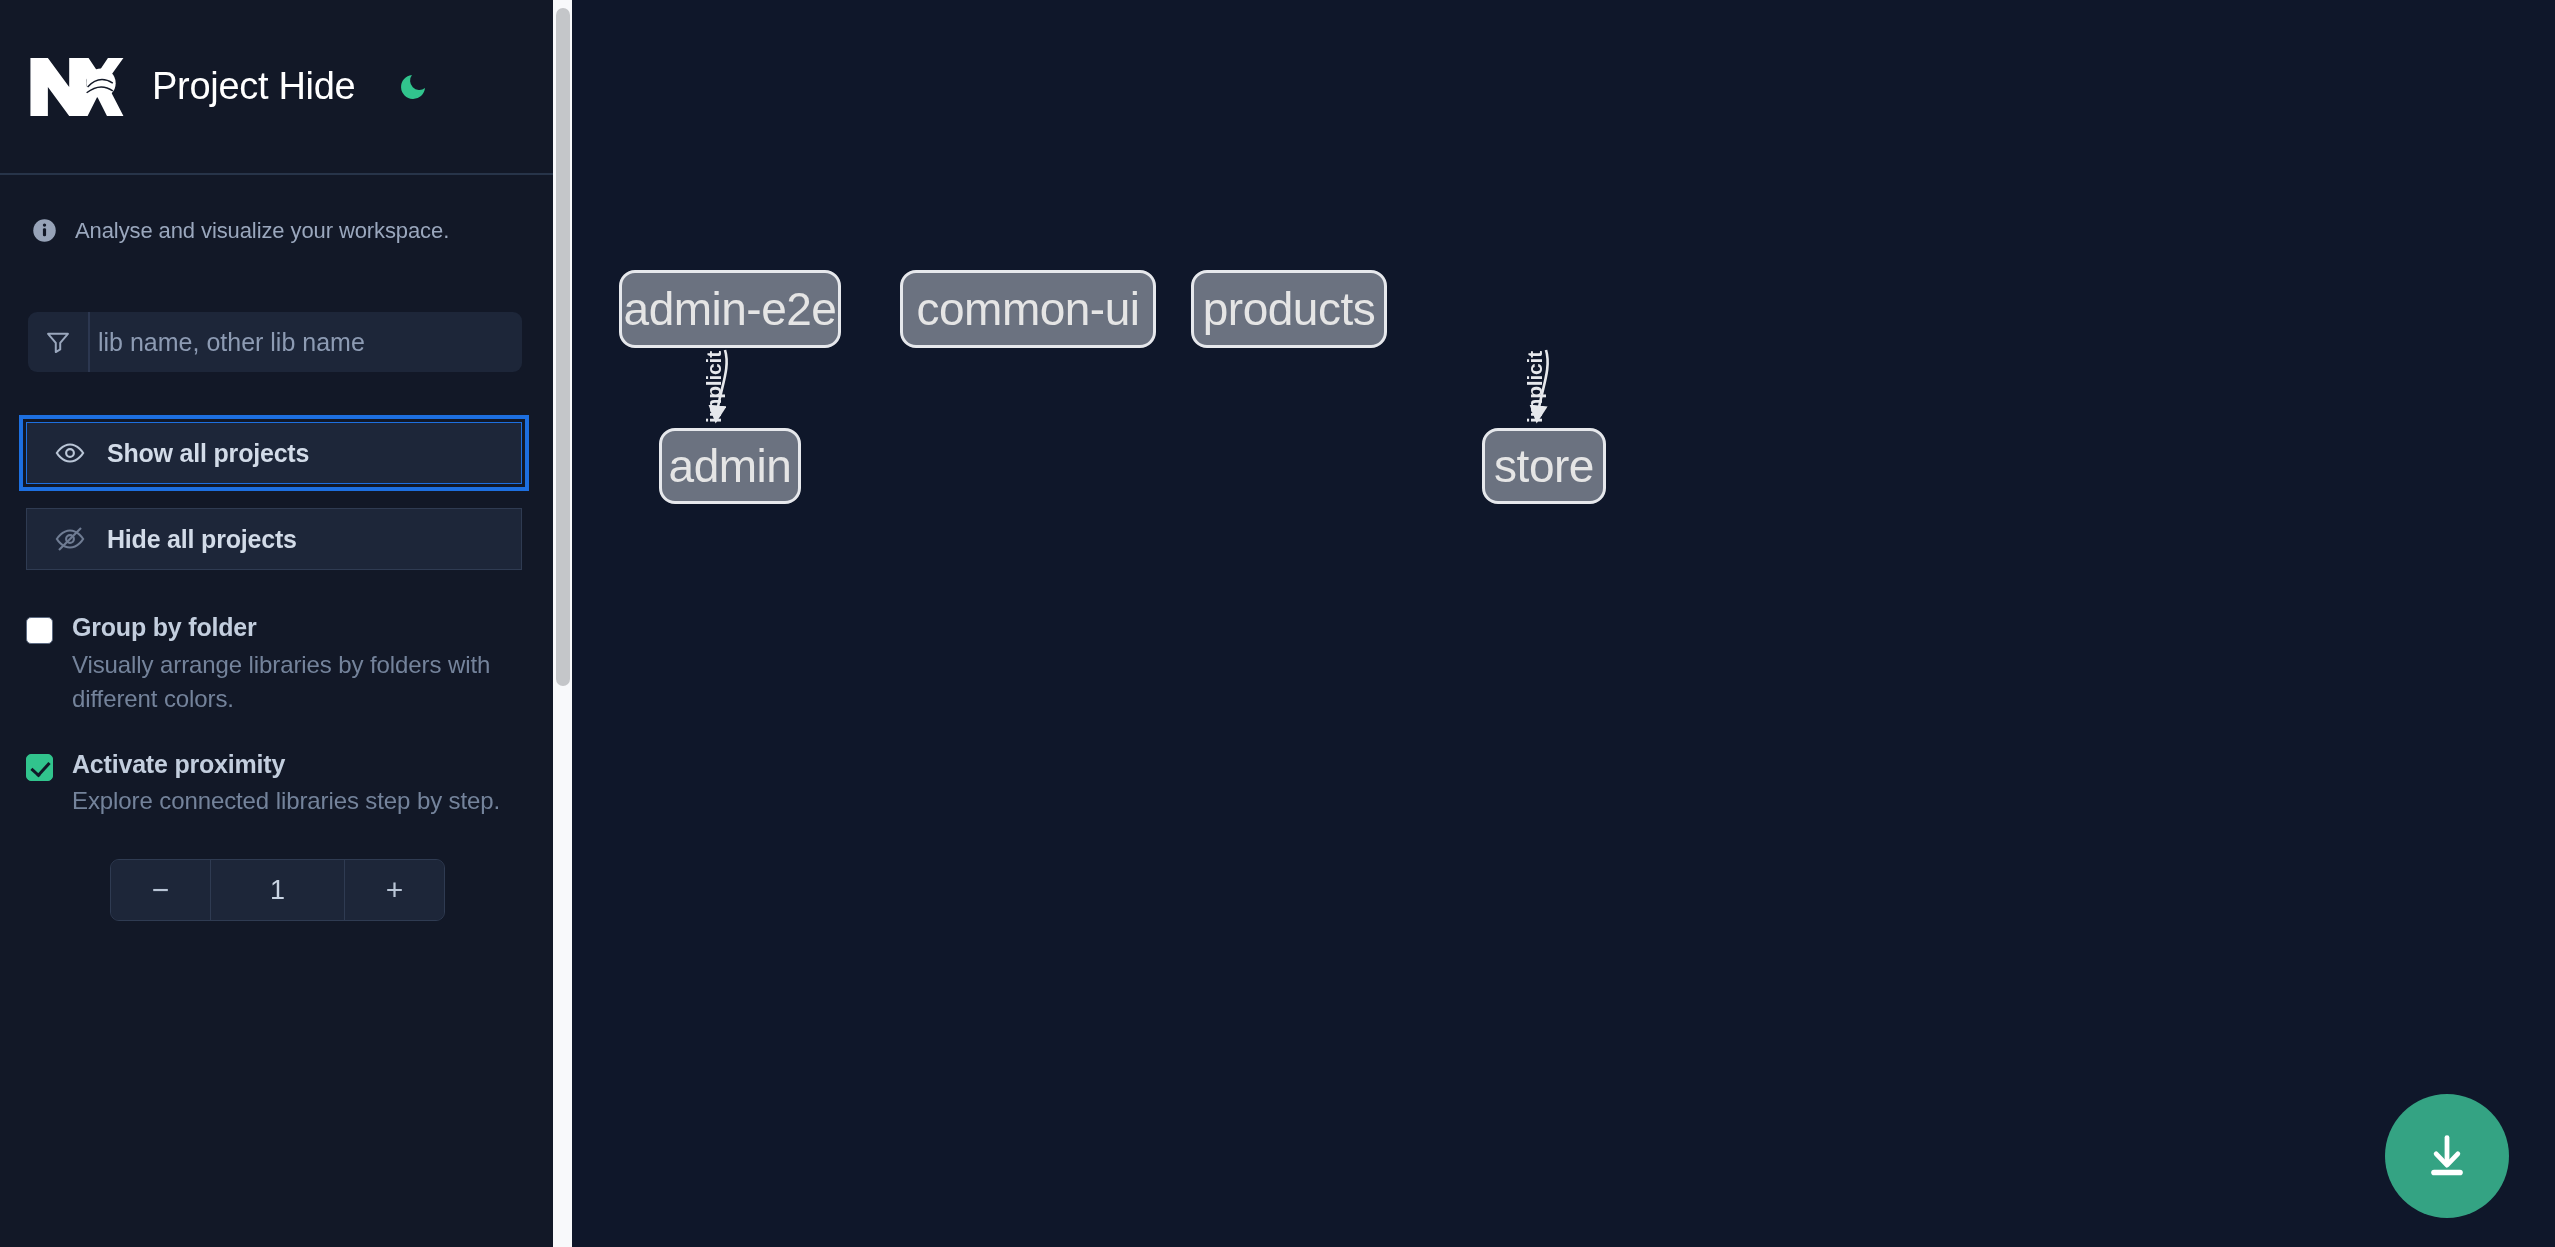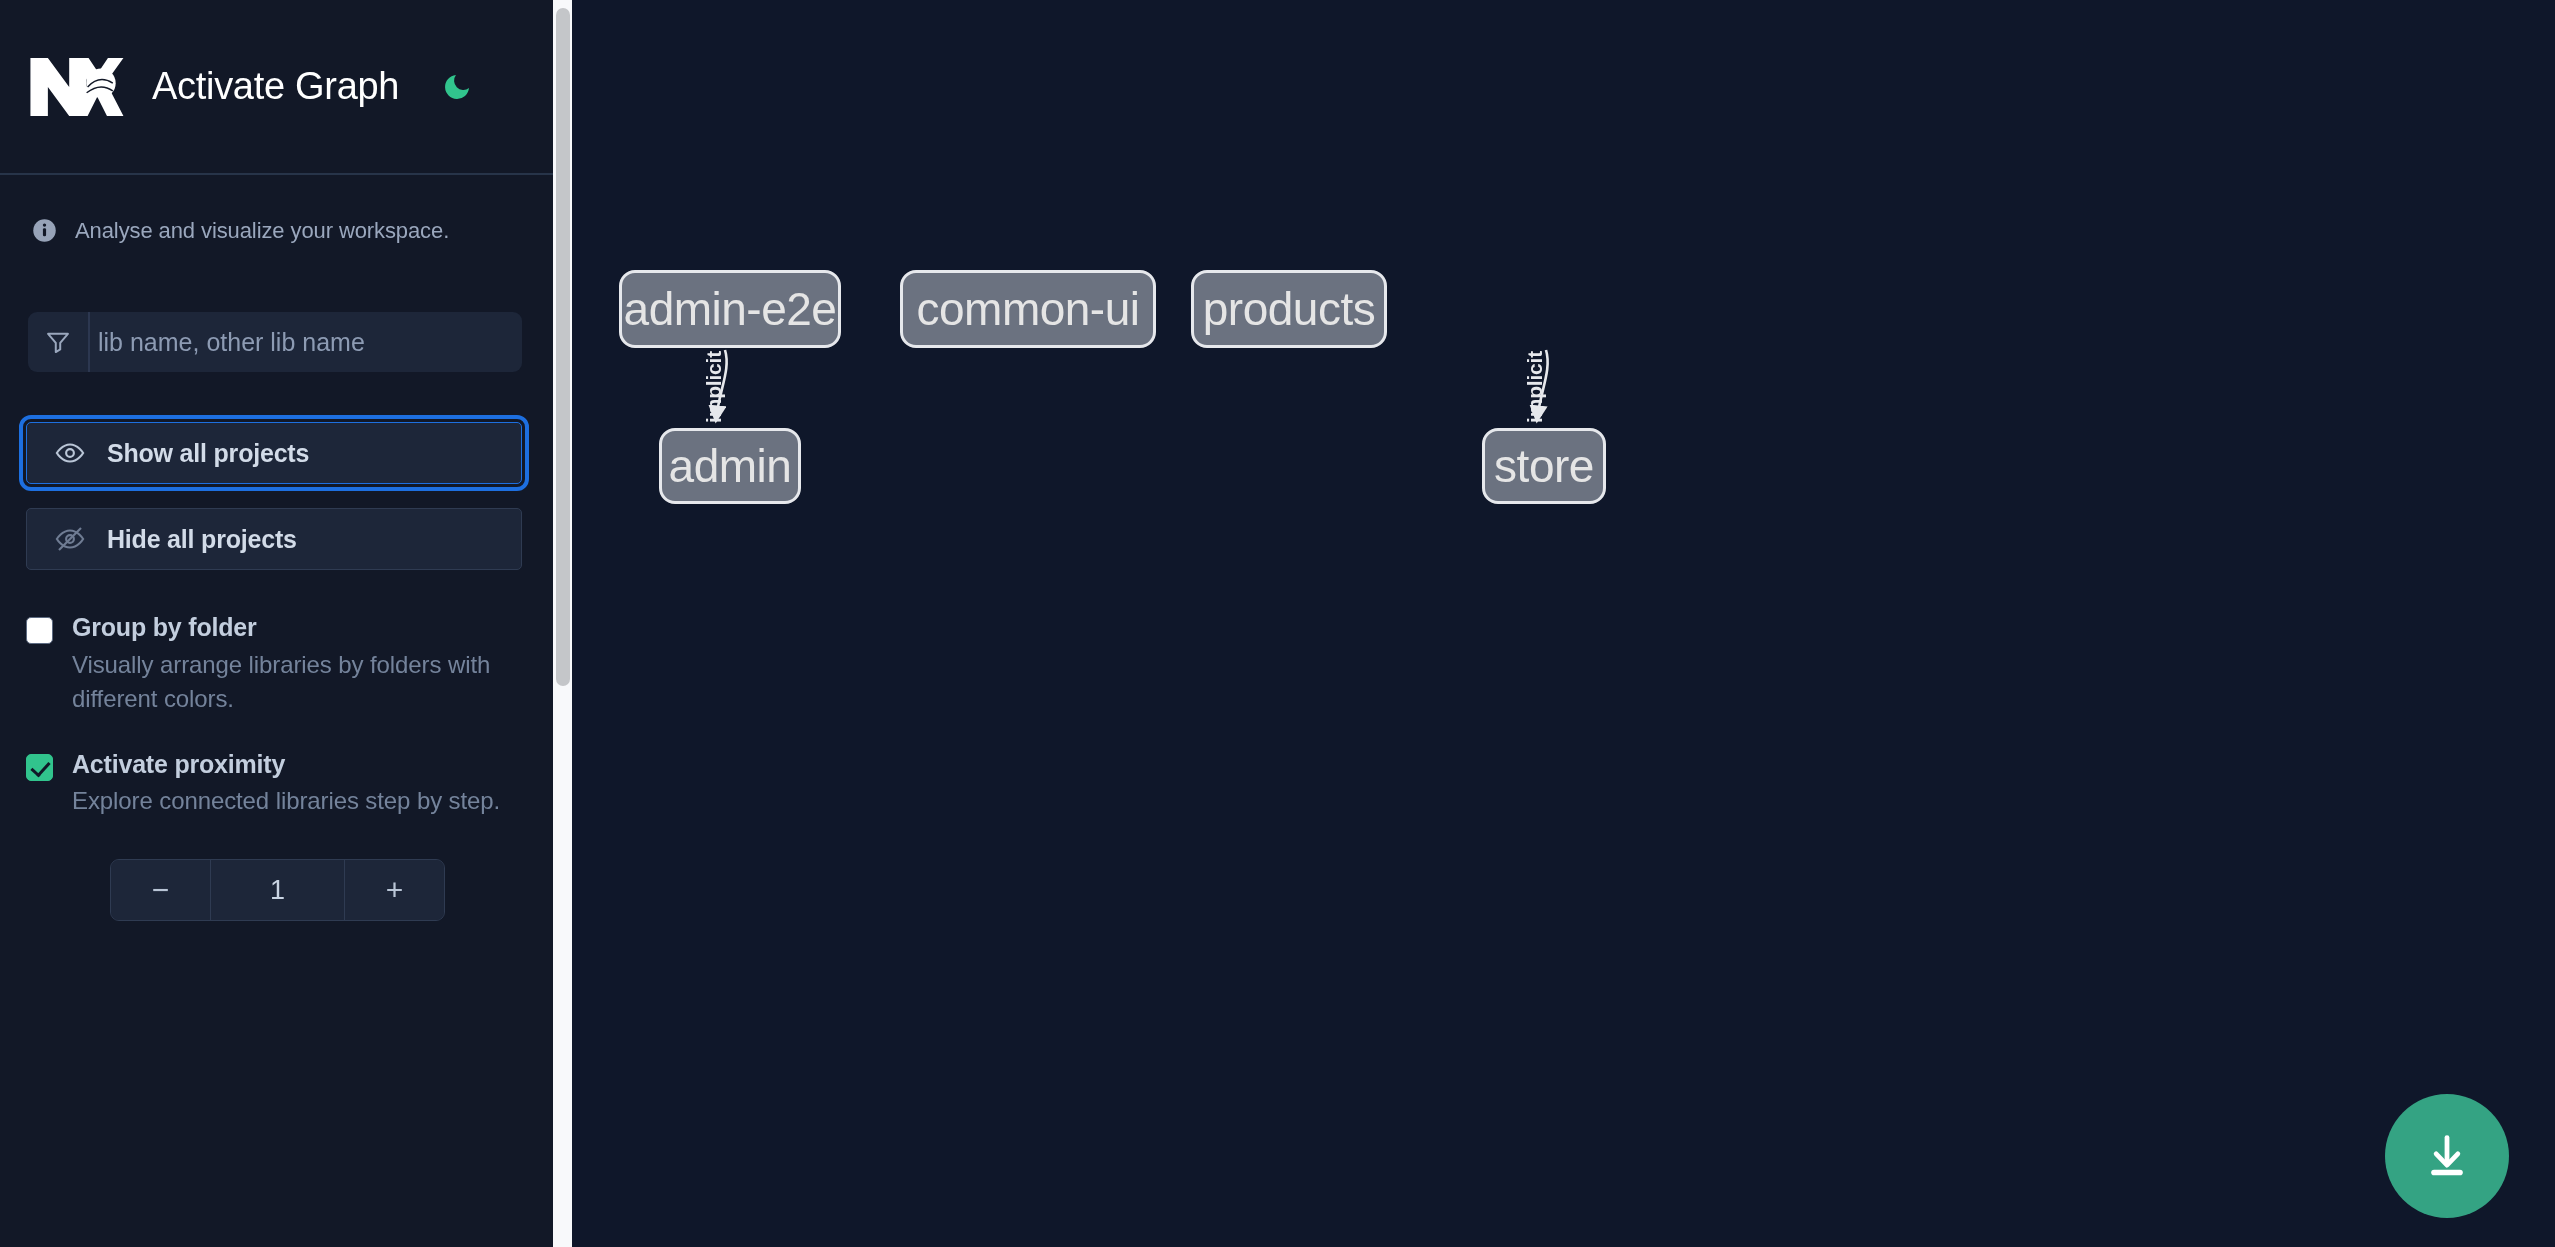--- a/index.html
+++ b/index.html
@@ -138,21 +138,21 @@
   .btn-group { padding: 0 31px 0 26px; }
   .sb-btn {
     height: 62px;
     width: 100%;
     display: flex;
     align-items: center;
     gap: 22px;
     padding-left: 28px;
     background: #1d2639;
     border: 1px solid #2f3b52;
-    border-radius: 5px;
+    border-radius: 0;
     color: #d2dbe8;
     font-size: 25px;
     font-weight: bold;
     font-family: "Liberation Sans", sans-serif;
     cursor: pointer;
     letter-spacing: -0.2px;
   }
   .sb-btn.focused {
     outline: 4px solid #1d6fe0;
     outline-offset: 3px;
@@ -272,21 +272,21 @@
     <div class="sb-header">
       <span class="nx-logo">
         <svg viewBox="0 0 100 64" width="98" height="62" xmlns="http://www.w3.org/2000/svg">
           <path fill="#ffffff" d="M4 2 h18 l22 30 V2 h18 v60 H44 L22 32 v30 H4 Z"></path>
           <path fill="#ffffff" d="M47 2 h17 l10 15 10 -15 h16 L82 27 l18 35 H83 L73 42 63 62 H46 l18 -35 Z"></path>
           <circle cx="77" cy="28" r="15" fill="#ffffff"></circle>
           <path d="M63 32 q12 -13 26 -4" stroke="#121827" stroke-width="1.4" fill="none"></path>
           <path d="M62 38 q14 -11 27 -2" stroke="#121827" stroke-width="1.4" fill="none"></path>
         </svg>
       </span>
-      <span class="app-title">Activate Graph</span>
+      <span class="app-title">Project Hide</span>
       <span class="theme-toggle">
         <svg viewBox="0 0 24 24" width="32" height="32" xmlns="http://www.w3.org/2000/svg">
           <path d="M21 12.8A9 9 0 1 1 11.2 3a7 7 0 0 0 9.8 9.8z" fill="#31c48d"></path>
         </svg>
       </span>
     </div>
 
     <div class="sb-info">
       <span class="info-icon">
         <svg viewBox="0 0 24 24" width="27" height="27" xmlns="http://www.w3.org/2000/svg">

